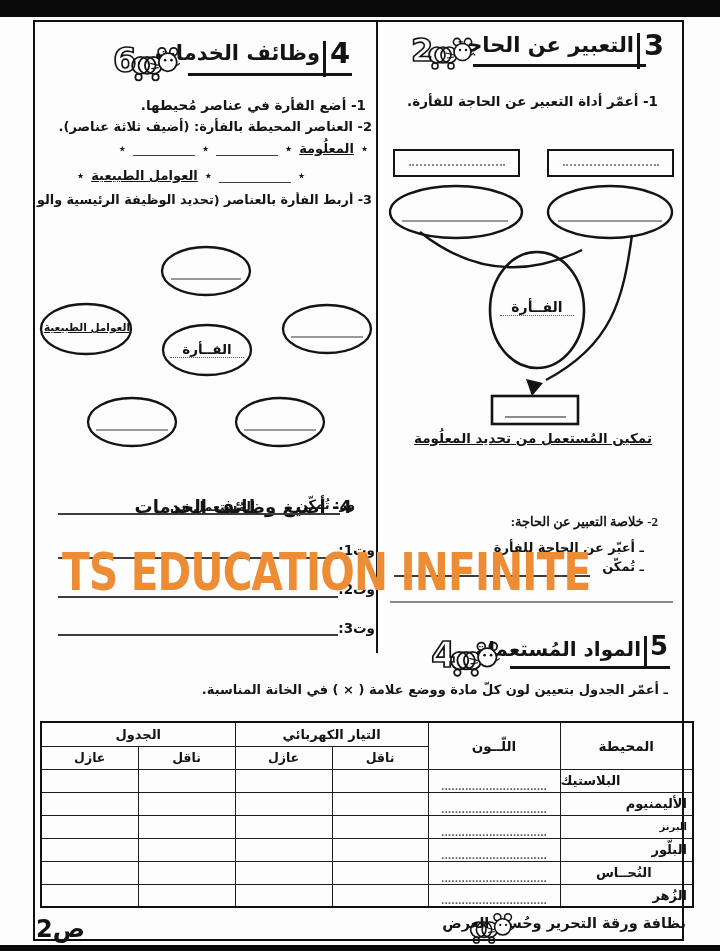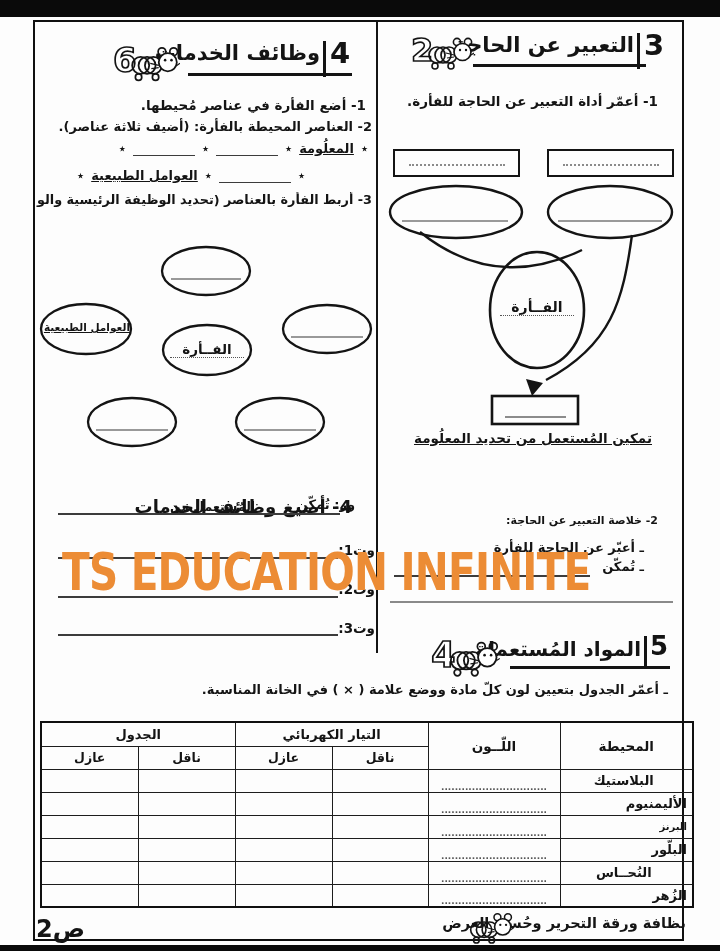--- a/index.html
+++ b/index.html
@@ -79,21 +79,21 @@
     <ellipse cx="157" cy="130" rx="47" ry="58" fill="none" stroke="#141414" stroke-width="2.6"></ellipse>
     <path d="M 40 52 Q 115 112, 202 70" fill="none" stroke="#141414" stroke-width="2.4"></path>
     <path d="M 252 55 C 243 120, 232 165, 166 200" fill="none" stroke="#141414" stroke-width="2.4"></path>
     <polygon points="152,216 146,199 163,203" fill="#141414"></polygon>
     <rect x="112" y="216" width="86" height="28" fill="none" stroke="#141414" stroke-width="2.6"></rect>
     <line x1="125" y1="237" x2="186" y2="237" stroke="#666" stroke-width="1.6"></line>
   </svg>
   <div class="abs ar du" style="left:500px;top:299px;width:74px;text-align:center;font-size:14px;">الفــأرة</div>
   <div class="abs ar u" style="left:408px;top:430px;width:250px;text-align:center;font-size:13.5px;">تمكين المُستعمل من تحديد المعلُومة</div>
 
-  <div class="abs ar" style="right:62px;top:514px;font-size:11px;">2- خلاصة التعبير عن الحاجة:</div>
+  <div class="abs ar" style="right:62px;top:514px;font-size:13px;font-family:Liberation Serif, serif;">2- خلاصة التعبير عن الحاجة:</div>
   <div class="abs ar" style="right:76px;top:540px;font-size:13px;">ـ أعبّر عن الحاجة للفأرة</div>
   <div class="abs ar" style="right:76px;top:559px;font-size:13px;margin-left:29px;">ـ تُمكّن</div>
   <div class="abs hline" style="left:394px;top:575px;width:196px;"></div>
   <div class="abs grayline" style="left:390px;top:601px;width:283px;"></div>
 
   <div class="abs ar secnum" style="left:330px;top:36px;">4</div>
   <div class="abs secbar" style="left:323px;top:41px;height:36px;"></div>
   <div class="abs ar sectitle" style="left:186px;top:41px;width:134px;text-align:left;">وظائف الخدمات</div>
   <div class="abs secline" style="left:188px;top:73px;width:164px;"></div>
 
@@ -200,21 +200,21 @@
       <td colspan="2" style="font-size:13px;text-align:center;">التيار الكهربائي</td>
       <td colspan="2" style="font-size:13px;text-align:center;">الجدول</td>
     </tr>
     <tr style="height:23px;font-size:12.5px;text-align:center;">
       <td>ناقل</td>
       <td>عازل</td>
       <td>ناقل</td>
       <td>عازل</td>
     </tr>
     <tr style="height:23px;">
-      <td style="font-size:13px;text-align:center;padding-right:5px;">البلاستيك</td>
+      <td style="font-size:13px;text-align:left;padding-right:5px;">البلاستيك</td>
       <td style="font-size:9px;color:#555;text-align:center;vertical-align:bottom;">...............................</td>
       <td></td>
           <td></td>
       <td></td>
           <td></td>
     </tr>
     <tr style="height:23px;">
       <td style="font-size:13px;text-align:right;padding-right:5px;">الأليمنيوم</td>
       <td style="font-size:9px;color:#555;text-align:center;vertical-align:bottom;">...............................</td>
       <td></td>

